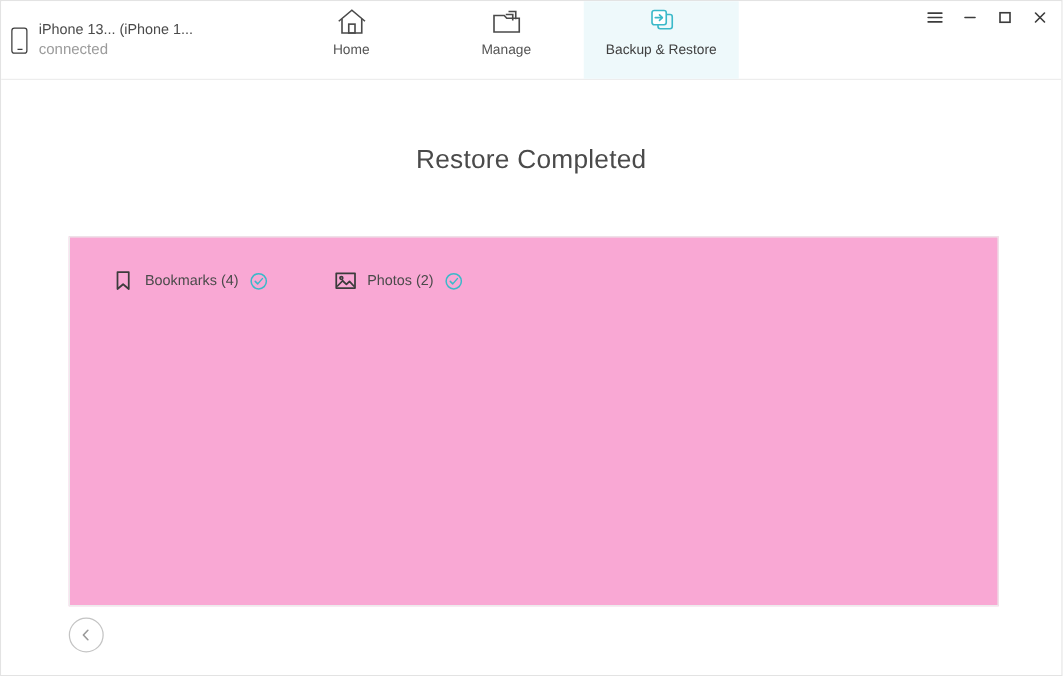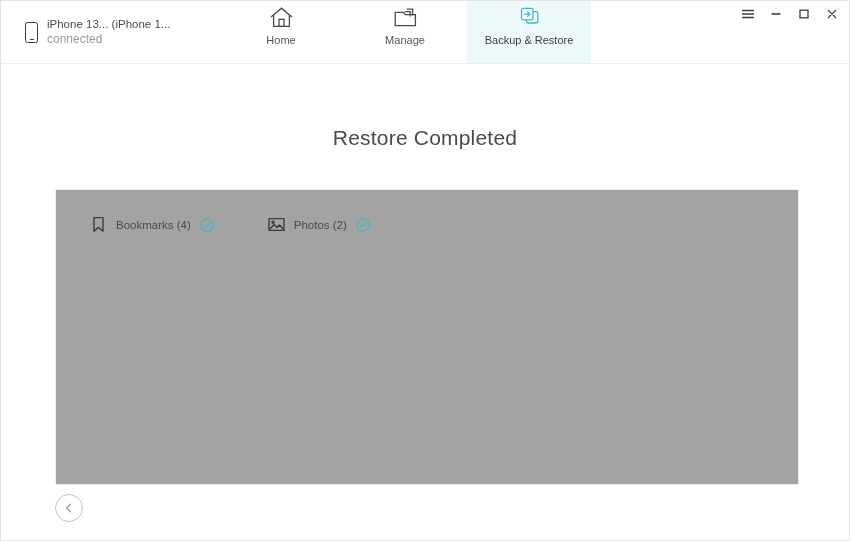--- a/index.html
+++ b/index.html
@@ -33,21 +33,21 @@
     flex: 0 0 62px;
     border-bottom: 1px solid #ededed;
     background: #ffffff;
     display: flex;
     align-items: stretch;
   }
 
   .device-block {
     display: flex;
     align-items: center;
-    padding-left: 24px;
+    padding-left: 8px;
     gap: 9px;
     width: 210px;
     box-sizing: border-box;
   }
   .phone-icon {
     width: 13px;
     height: 21px;
     box-sizing: border-box;
     border: 1.4px solid #3c3c3c;
     border-radius: 2.5px;
@@ -133,39 +133,39 @@
   }
 
   
   .main {
     flex: 1 1 auto;
     position: relative;
     background: #ffffff;
   }
   .page-title {
     position: absolute;
-    top: 62px;
+    top: 52px;
     left: 0;
     width: 100%;
     text-align: center;
     font-size: 21px;
     font-weight: 300;
     color: #4a4a4a;
     letter-spacing: 0.2px;
   }
 
   .result-panel {
     position: absolute;
     left: 54px;
     top: 125px;
     width: 744px;
     height: 296px;
     box-sizing: border-box;
     border: 1px solid #ececec;
-    background: #a3a3a3;
+    background: #f9a8d4;
   }
   .result-items {
     display: flex;
     align-items: center;
     padding: 26px 0 0 34px;
     gap: 0;
   }
   .result-item {
     display: flex;
     align-items: center;

